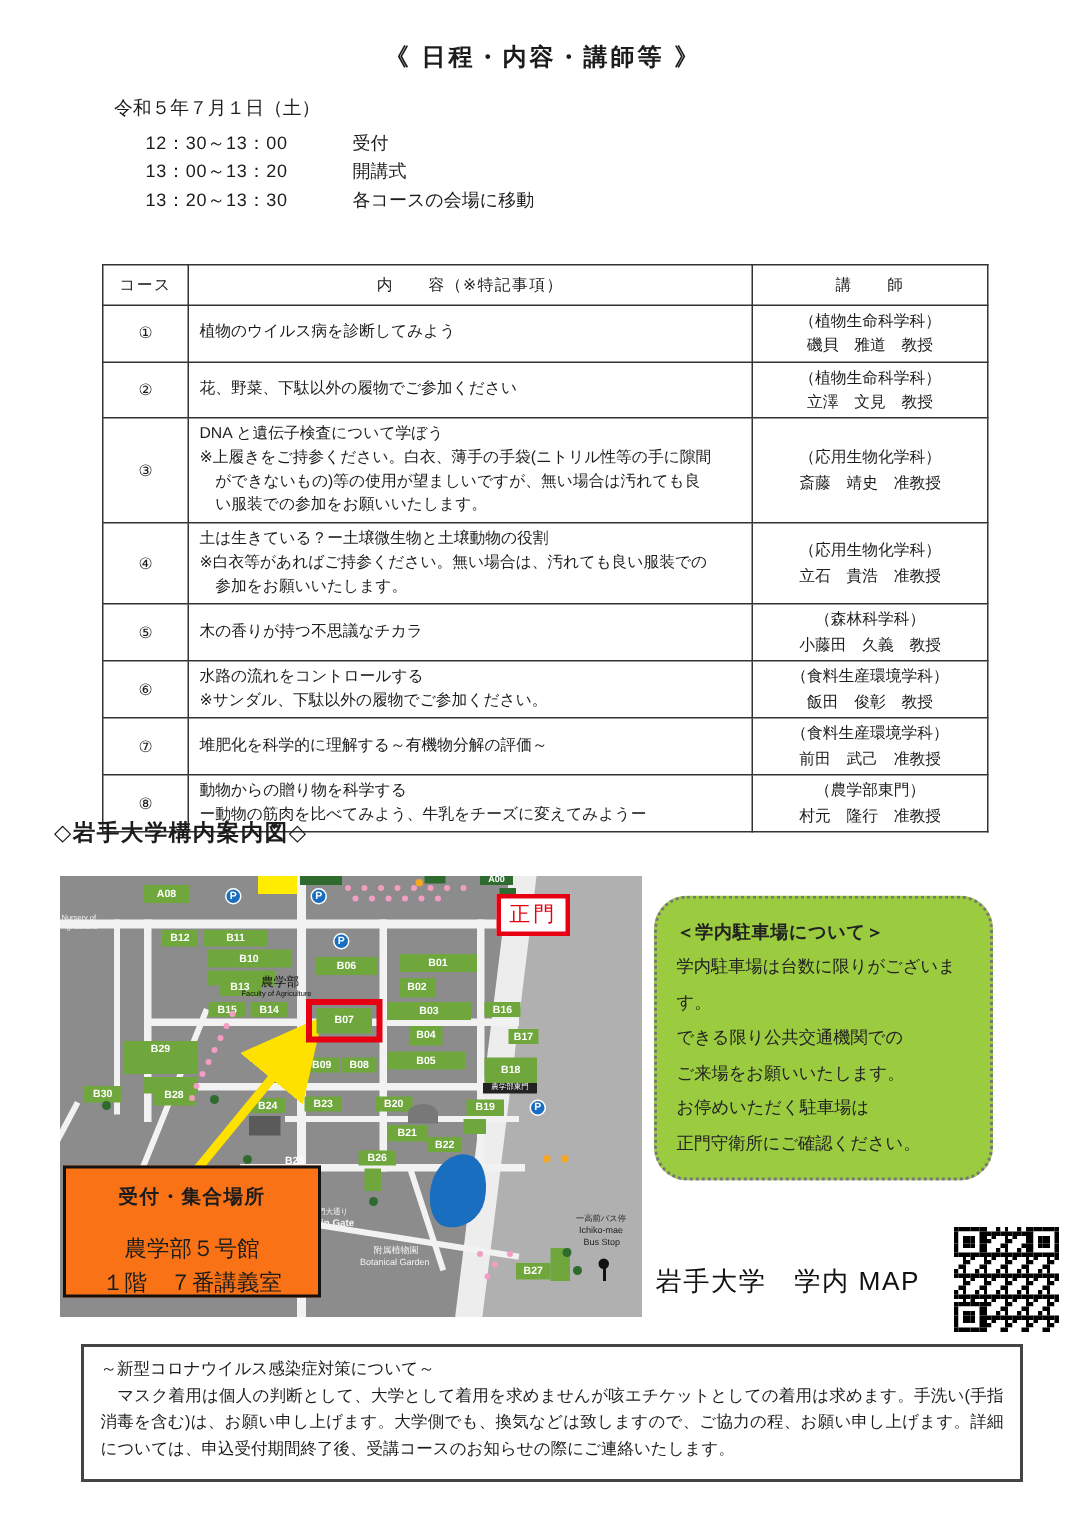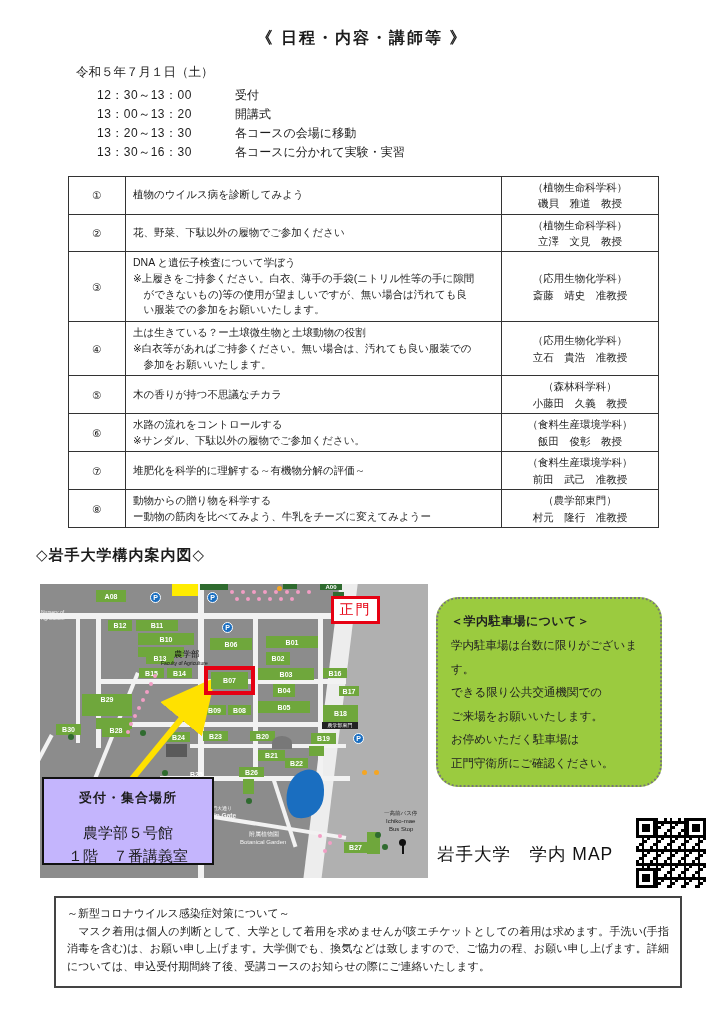--- a/index.html
+++ b/index.html
@@ -36,21 +36,21 @@
   .flower{width:4px;height:4px;border-radius:50%;background:#f29ec4;z-index:2;}
   .odot{width:5px;height:5px;border-radius:50%;background:#f5a623;z-index:2;}
   .tree{width:6px;height:6px;border-radius:50%;background:#2f6b2f;z-index:1;}
   .pond{width:37px;height:50px;background:#1a6ec0;border-radius:55% 45% 60% 40%/50% 55% 45% 50%;
         transform:rotate(12deg);z-index:1;}
   .diag-road{background:#ededed;transform:rotate(7deg);transform-origin:top left;z-index:0;}
   .diag-side{background:#b0b0b0;transform:rotate(7deg);transform-origin:top left;z-index:0;}
   .gate-box{left:291px;top:12px;width:49px;height:28px;background:#fff;border:3px solid #e60012;z-index:6;
             color:#e60012;font-size:14px;font-weight:normal;display:flex;align-items:center;justify-content:center;letter-spacing:2px;}
   .red-frame{left:164px;top:82px;width:51px;height:29px;border:4px solid #e60012;background:transparent;z-index:4;}
-  .info-box{left:2px;top:193px;width:172px;height:88px;background:#c4b5fd;border:2px solid #111;z-index:5;
+  .info-box{left:2px;top:193px;width:172px;height:88px;background:#f97316;border:2px solid #111;z-index:5;
             display:flex;flex-direction:column;align-items:center;}
   .info-title{position:static;font-size:13px;font-weight:bold;margin-top:10px;letter-spacing:1px;}
   .info-lines{position:static;font-size:15px;line-height:1.55;margin-top:14px;text-align:center;white-space:pre-line;}
   .tiny-label{color:#f2f2f2;line-height:1.25;z-index:2;}
   .dark-label{color:#222;line-height:1.25;z-index:2;}
   .faculty-jp{font-size:8.5px;font-weight:normal;color:#111;z-index:2;line-height:1.1;}
   .faculty-en{font-size:5px;color:#111;z-index:2;}
   .eastgate{left:282px;top:138px;width:36px;height:7px;background:#222;color:#fff;font-size:5px;z-index:2;
             display:flex;align-items:center;justify-content:center;line-height:1;}
   .buspole{left:362px;top:260px;width:2px;height:10px;background:#111;z-index:2;}
@@ -86,33 +86,34 @@
       <span>受付</span>
     </div>
     <div class="sched-row">
       <span class="sched-time">13：00～13：20</span>
       <span>開講式</span>
     </div>
     <div class="sched-row">
       <span class="sched-time">13：20～13：30</span>
       <span>各コースの会場に移動</span>
     </div>
-    <div class="sched-row">
-      <span class="sched-time">13：30～16：30</span>
-      <span>各コースに分かれて実験・実習</span>
-    </div>
   </div>
 
   <table class="course">
     <colgroup>
         <col class="c-no">
         <col class="c-content">
         <col class="c-teacher">
       </colgroup>
     <tbody>
+        <tr>
+      <th>コース</th>
+      <th>内　　容（※特記事項）</th>
+      <th>講　　師</th>
+    </tr>
     <tr>
       <td class="no">①</td>
       <td class="content">植物のウイルス病を診断してみよう</td>
       <td class="teacher">（植物生命科学科）
 磯貝　雅道　教授</td>
     </tr>
     <tr>
       <td class="no">②</td>
       <td class="content">花、野菜、下駄以外の履物でご参加ください</td>
       <td class="teacher">（植物生命科学科）

